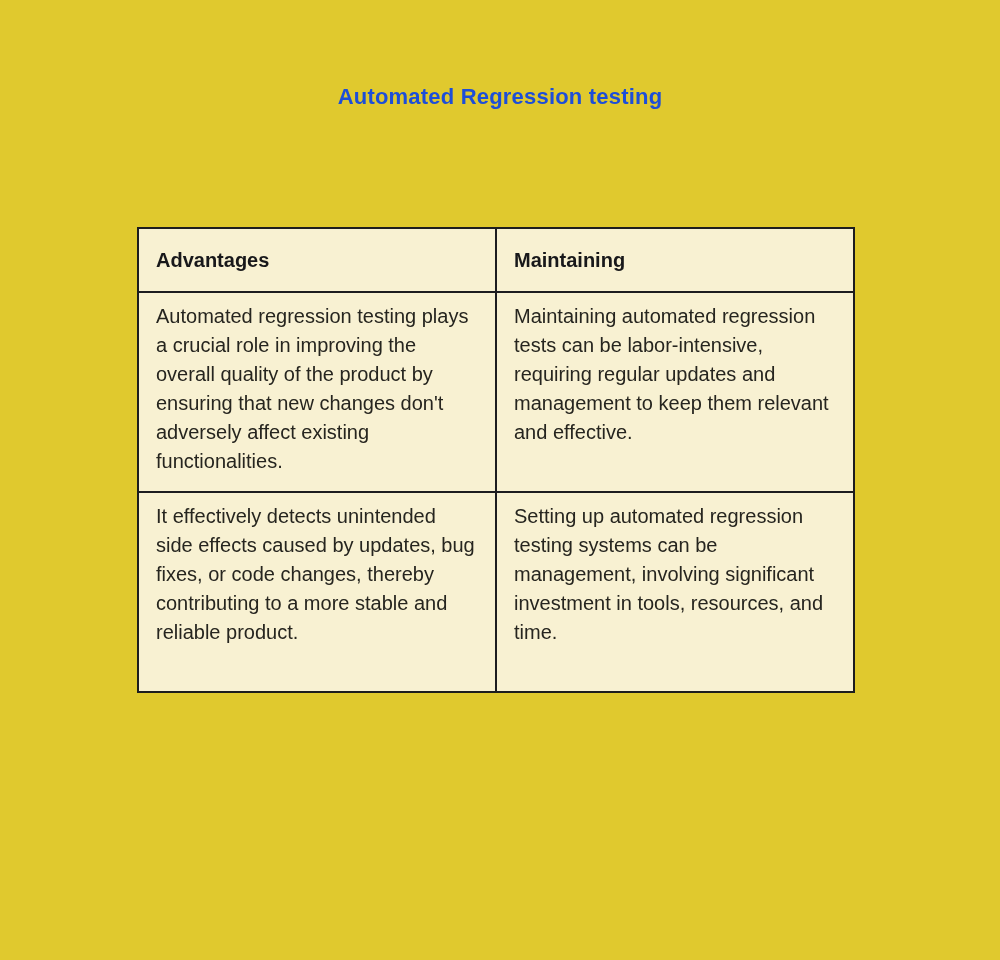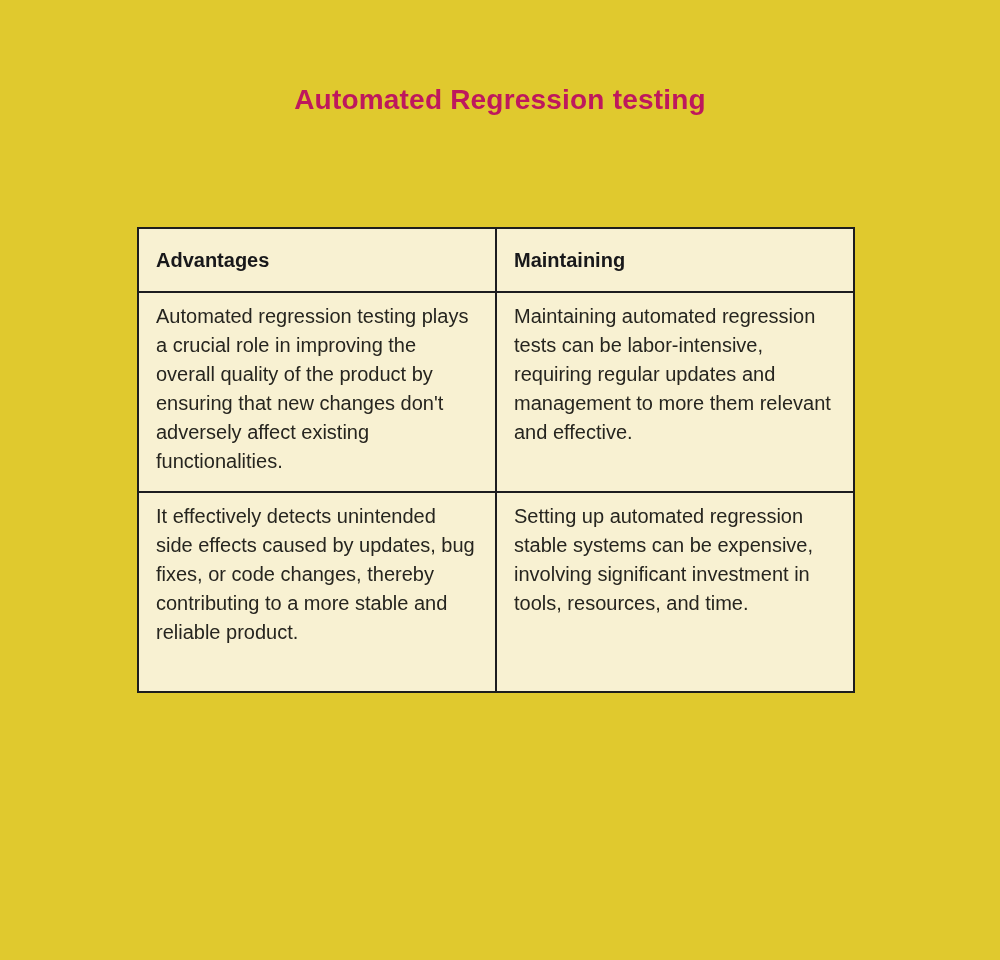--- a/index.html
+++ b/index.html
@@ -15,24 +15,24 @@
     font-family: "Liberation Sans", "DejaVu Sans", sans-serif;
     overflow: hidden;
   }
   .page-title {
     position: absolute;
     top: 84px;
     left: 0;
     width: 100%;
     margin: 0;
     text-align: center;
-    font-size: 28px;
+    font-size: 22px;
     font-weight: 700;
     letter-spacing: 0.2px;
-    color: #be185d;
+    color: #1d4ed8;
   }
   .comparison-table {
     position: absolute;
     left: 137px;
     top: 227px;
     width: 718px;
     border-collapse: collapse;
     table-layout: fixed;
     background: #f8f1d2;
   }
@@ -67,20 +67,20 @@
 <table class="comparison-table">
   <thead>
     <tr>
       <th>Advantages</th>
       <th>Maintaining</th>
     </tr>
   </thead>
   <tbody>
     <tr>
       <td>Automated regression testing plays a crucial role in improving the overall quality of the product by ensuring that new changes don't adversely affect existing functionalities.</td>
-      <td>Maintaining automated regression tests can be labor-intensive, requiring regular updates and management to more them relevant and effective.</td>
+      <td>Maintaining automated regression tests can be labor-intensive, requiring regular updates and management to keep them relevant and effective.</td>
     </tr>
     <tr>
       <td>It effectively detects unintended side effects caused by updates, bug fixes, or code changes, thereby contributing to a more stable and reliable product.</td>
-      <td>Setting up automated regression stable systems can be expensive, involving significant investment in tools, resources, and time.</td>
+      <td>Setting up automated regression testing systems can be management, involving significant investment in tools, resources, and time.</td>
     </tr>
   </tbody>
 </table>
 
 </body></html>

